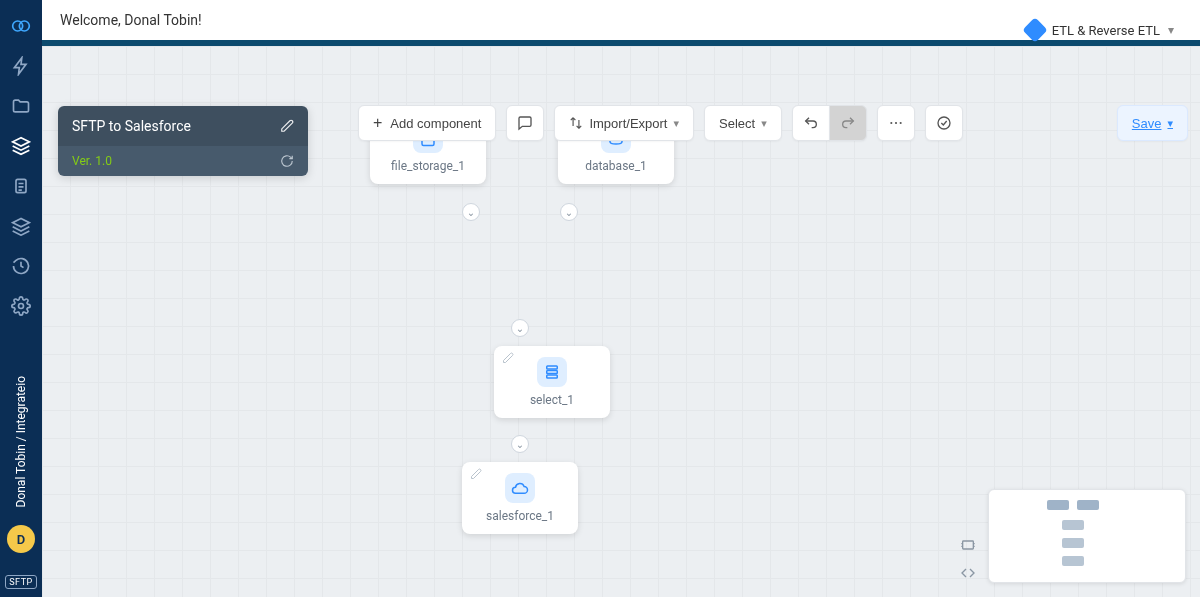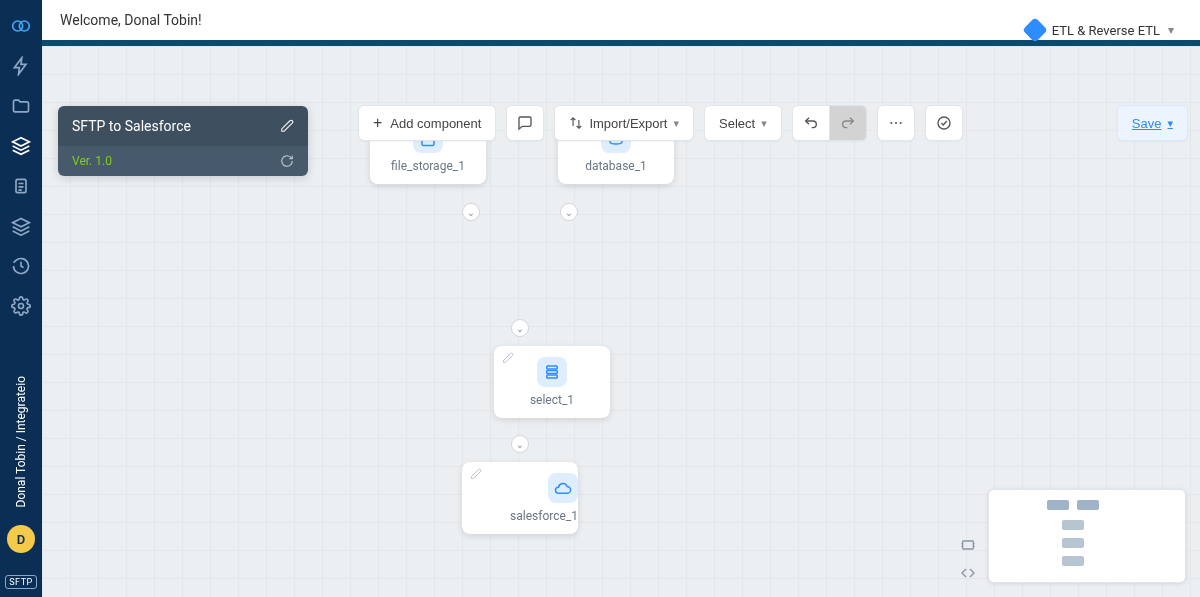--- a/index.html
+++ b/index.html
@@ -343,21 +343,21 @@
         <div class="iconbox">
           <svg viewBox="0 0 24 24" fill="none" stroke="currentColor" stroke-width="2">
               <rect x="5" y="4" width="14" height="4" rx="1"></rect>
               <rect x="5" y="10" width="14" height="4" rx="1"></rect>
               <rect x="5" y="16" width="14" height="4" rx="1"></rect>
             </svg>
         </div>
         <span>select_1</span>
       </div>
 
-      <div class="node" style="left:420px; top:416px;align-items:flex-end;">
+      <div class="node" style="left:420px; top:416px;">
         <span class="pen">
           <svg width="12" height="12" viewBox="0 0 24 24" fill="none" stroke="currentColor" stroke-width="2">
               <path d="M17 3a2.8 2.8 0 0 1 4 4L7 21H3v-4z"></path>
             </svg>
         </span>
         <div class="iconbox">
           <svg viewBox="0 0 24 24" fill="none" stroke="currentColor" stroke-width="2">
               <path d="M17.5 19a4.5 4.5 0 0 0 0-9 6 6 0 0 0-11.5 1A4 4 0 0 0 6 19z"></path>
             </svg>
         </div>

